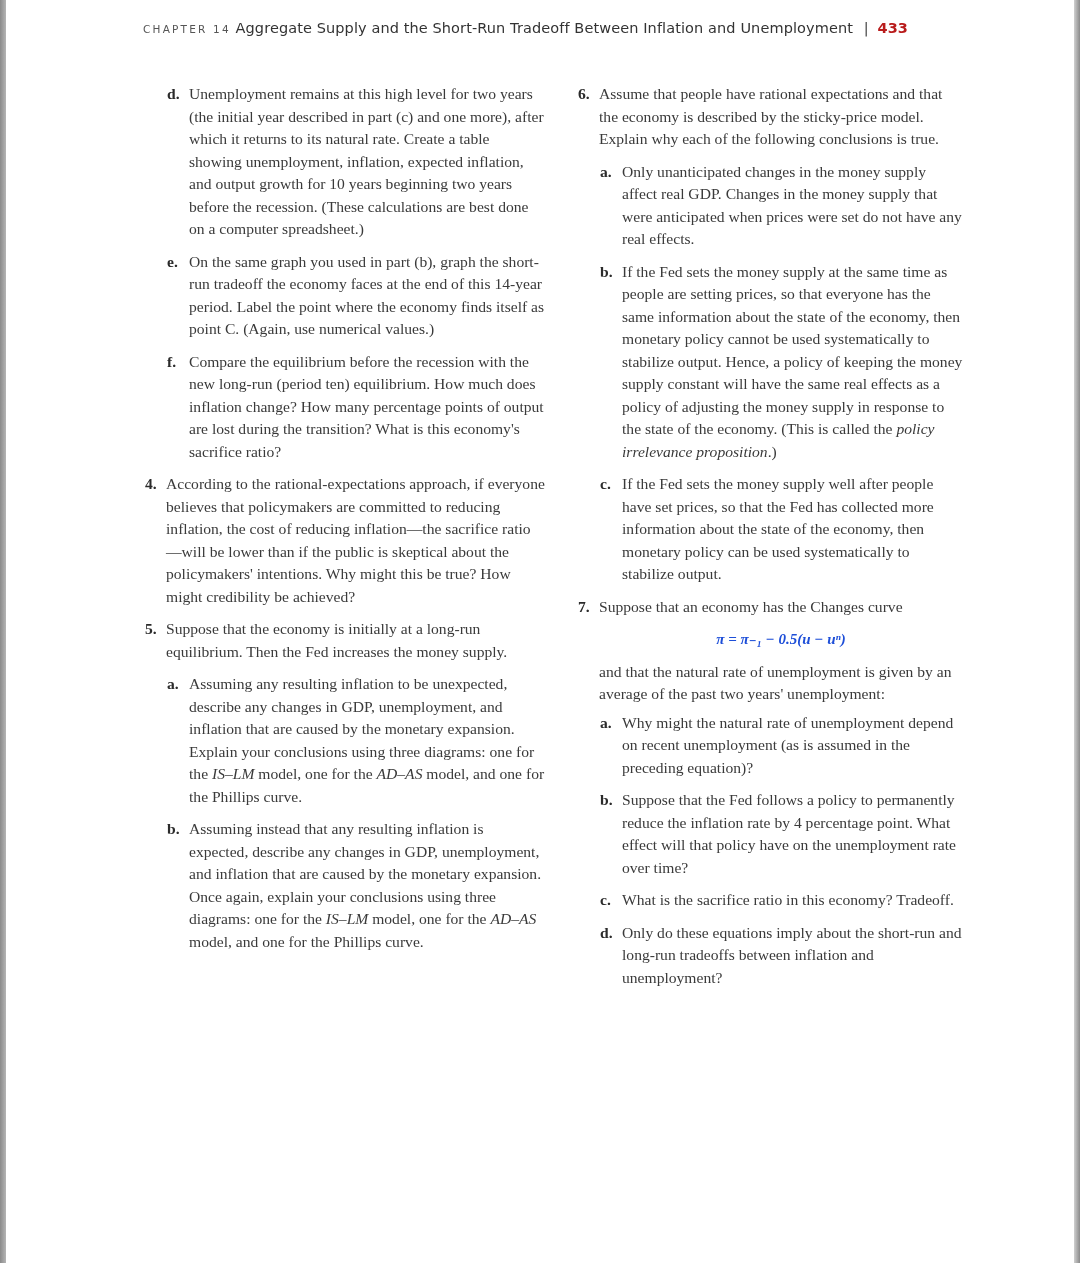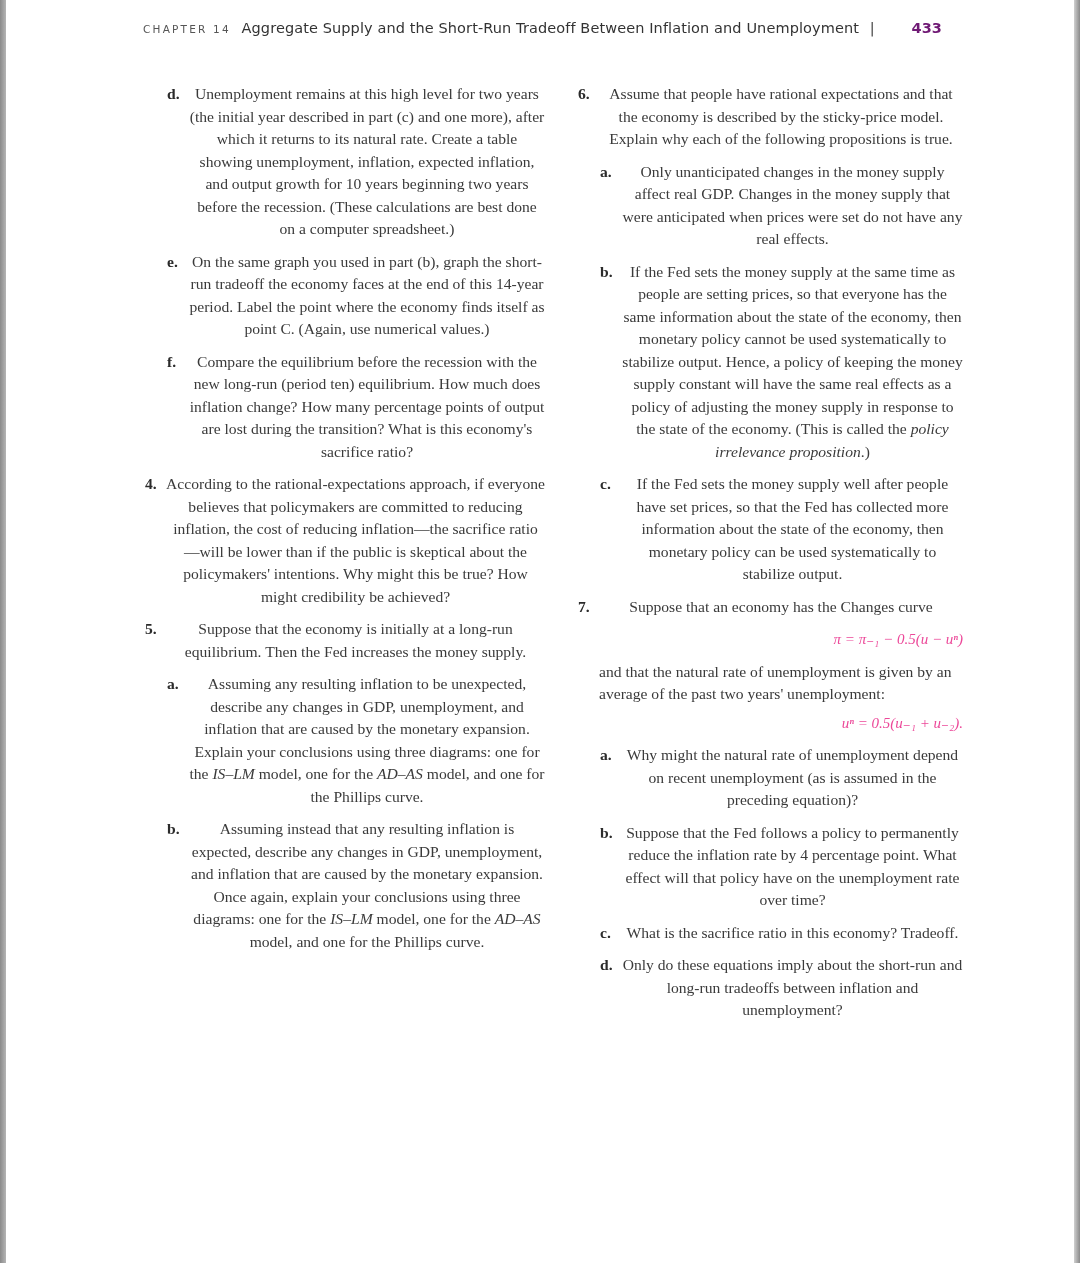--- a/index.html
+++ b/index.html
@@ -14,31 +14,31 @@
     position: absolute; top: 0; bottom: 0; width: 6px;
     background: linear-gradient(to right, #8a8a8a, #b5b5b5);
   }
   .edge-left { left: 0; }
   .edge-right { right: 0; width: 6px; background: linear-gradient(to right, #d0d0d0, #8a8a8a); }
   .header {
     position: absolute; top: 20px; left: 143px;
     font-family: "DejaVu Sans", "Liberation Sans", sans-serif;
     font-size: 14.5px; color: #333; white-space: nowrap; letter-spacing: 0.1px;
   }
-  .header .chap { font-size: 10.5px; letter-spacing: 2.2px; color: #555; margin-right: 6px; }
+  .header .chap { font-size: 10.5px; letter-spacing: 2.2px; color: #555; }
   .header .sep { margin: 0 4px 0 6px; color: #444; }
-  .header .pg { font-weight: bold; color: #701a75; margin-left: 28px; }
+  .header .pg { font-weight: bold; color: #b91c1c; }
   .col { position: absolute; top: 83px; font-size: 15.6px; line-height: 22.5px; }
   .col-left { left: 145px; width: 400px; }
   .col-right { left: 578px; width: 385px; }
   .q { position: relative; padding-left: 21px; margin-bottom: 10px; }
   .sub { position: relative; padding-left: 22px; margin-left: 22px; margin-bottom: 10px; }
   .q .lbl, .sub .lbl { position: absolute; left: 0; top: 0; font-weight: bold; color: #2b2b2b; }
-  .txt { display: block; text-align: center; }
-  .eq { text-align: right; font-style: italic; margin: 6px 0 10px 0; padding-left: 21px; color: #ec4899; font-size: 15px; }
+  .txt { display: block; }
+  .eq { text-align: center; font-style: italic; margin: 6px 0 10px 0; padding-left: 21px; color: #1d4ed8; font-size: 15px; font-weight: bold; }
   .plain { padding-left: 21px; margin-bottom: 6px; }
   i { font-style: italic; }
 </style>
 </head>
 <body>
 
 <div class="edge-left"></div>
 <div class="edge-right"></div>
 
 <div class="header">
@@ -77,42 +77,41 @@
   </div>
   <div class="sub">
     <span class="lbl">b.</span>
     <span class="txt"><span>Assuming instead that any resulting inflation is expected, describe any changes in GDP, unemployment, and inflation that are caused by the monetary expansion. Once again, explain your conclusions using three diagrams: one for the </span><i>IS–LM</i><span> model, one for the </span><i>AD–AS</i><span> model, and one for the Phillips curve.</span></span>
   </div>
 </div>
 
 <div class="col col-right">
   <div class="q">
     <span class="lbl">6.</span>
-    <span class="txt">Assume that people have rational expectations and that the economy is described by the sticky-price model. Explain why each of the following propositions is true.</span>
+    <span class="txt">Assume that people have rational expectations and that the economy is described by the sticky-price model. Explain why each of the following conclusions is true.</span>
   </div>
   <div class="sub">
     <span class="lbl">a.</span>
     <span class="txt">Only unanticipated changes in the money supply affect real GDP. Changes in the money supply that were anticipated when prices were set do not have any real effects.</span>
   </div>
   <div class="sub">
     <span class="lbl">b.</span>
     <span class="txt"><span>If the Fed sets the money supply at the same time as people are setting prices, so that everyone has the same information about the state of the economy, then monetary policy cannot be used systematically to stabilize output. Hence, a policy of keeping the money supply constant will have the same real effects as a policy of adjusting the money supply in response to the state of the economy. (This is called the </span><i>policy irrelevance proposition</i><span>.)</span></span>
   </div>
   <div class="sub">
     <span class="lbl">c.</span>
     <span class="txt">If the Fed sets the money supply well after people have set prices, so that the Fed has collected more information about the state of the economy, then monetary policy can be used systematically to stabilize output.</span>
   </div>
 
   <div class="q">
     <span class="lbl">7.</span>
     <span class="txt">Suppose that an economy has the Changes curve</span>
   </div>
   <div class="eq">π = π₋₁ − 0.5(u − uⁿ)</div>
   <div class="plain">and that the natural rate of unemployment is given by an average of the past two years' unemployment:</div>
-  <div class="eq">uⁿ = 0.5(u₋₁ + u₋₂).</div>
 
   <div class="sub">
     <span class="lbl">a.</span>
     <span class="txt">Why might the natural rate of unemployment depend on recent unemployment (as is assumed in the preceding equation)?</span>
   </div>
   <div class="sub">
     <span class="lbl">b.</span>
     <span class="txt">Suppose that the Fed follows a policy to permanently reduce the inflation rate by 4 percentage point. What effect will that policy have on the unemployment rate over time?</span>
   </div>
   <div class="sub">

